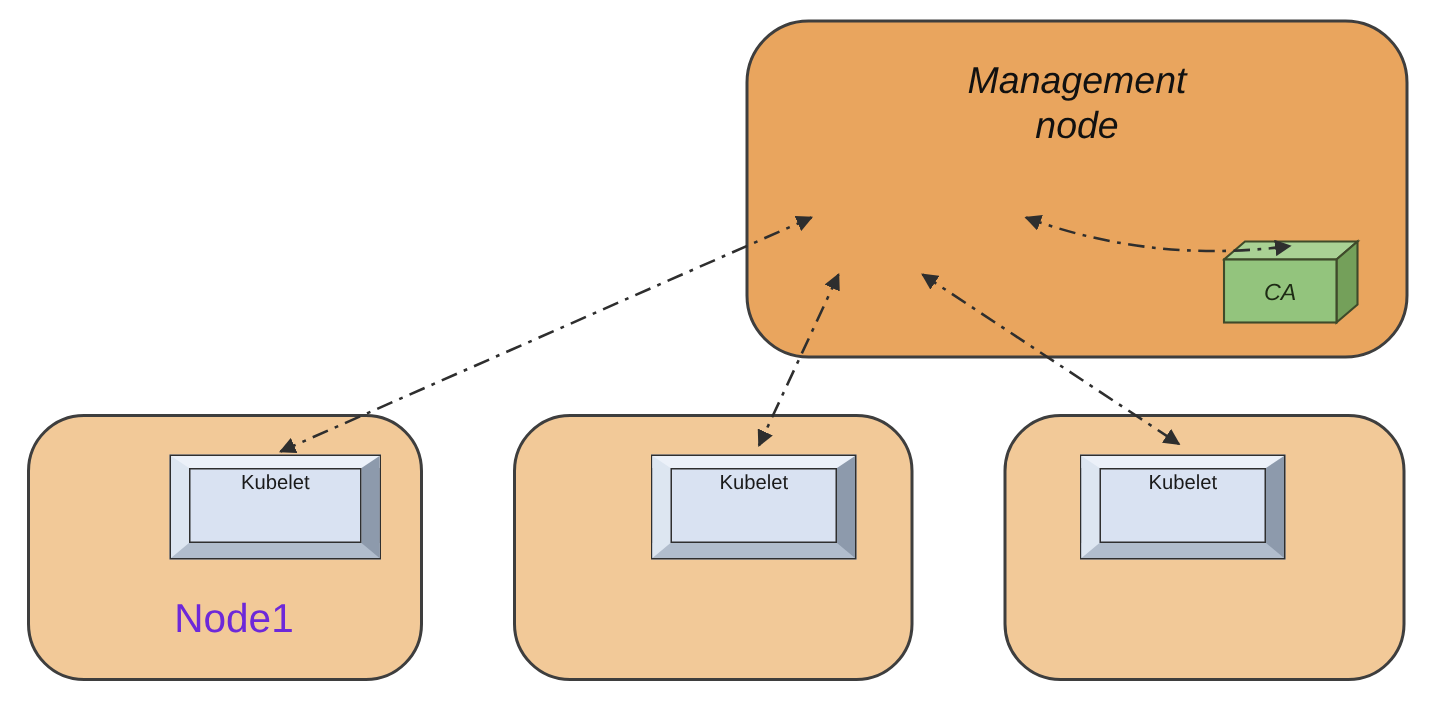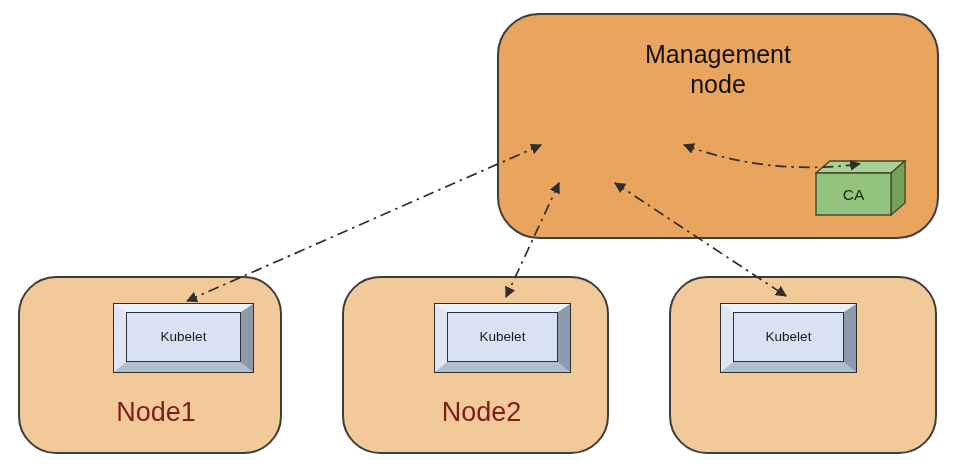--- a/index.html
+++ b/index.html
@@ -9,48 +9,48 @@
     font-family:"Liberation Sans", sans-serif; color:#141414; overflow:hidden;
   }
 
   
   .big-node {
     position:absolute; border:2px solid #3e3e3e; background:#f2c998;
     border-radius:38px;
   }
   #management-node {
     left:497px; top:13px; width:442px; height:226px;
-    background:#e9a55e; border-radius:42px;
+    background:#e9a55e; border-radius:42px;font-style:italic;
   }
   #node-1 { left:18px;  top:276px; width:264px; height:178px; }
   #node-2 { left:342px; top:276px; width:267px; height:178px; }
   #node-3 { left:669px; top:276px; width:268px; height:178px; }
 
   .mgmt-title {
     position:absolute; left:0; right:0; top:24px; text-align:center;
     font-size:25px; line-height:1.2; color:#111;
   }
   .mgmt-title span { display:inline-block; width:195px; }
 
   .node-label {
     position:absolute; left:12px; right:0; bottom:24px; text-align:center;
-    font-size:27px; color:#7f1d1d;
+    font-size:27px; color:#6d28d9;
   }
 
   
   .frame3d { position:absolute; border:1.6px solid #2f2f2f; background:#d9e2f2; }
   .frame3d .bevel {
     position:absolute; inset:0; border-style:solid;
     border-width:8px 12px 10px 12px;
     border-color:#ecf1f9 #8d9aac #b1bdcd #dde6f1;
   }
   .frame3d .inner {
     position:absolute; left:12px; right:12px; top:8px; bottom:10px;
     border:1.2px solid #2f2f2f; background:#d9e2f2;
-    display:flex; align-items:center;
+    display:flex; align-items:flex-start;
   }
   .frame3d .inner.center { justify-content:center; }
   .frame3d .box-label { font-size:13.5px; line-height:1.35; color:#1a1a1a; }
   #kubelet-box-1  { left:93px;  top:25px;  width:141px; height:70px; }
   #kubelet-box-2  { left:90px;  top:25px;  width:137px; height:70px; }
   #kubelet-box-3  { left:49px;  top:25px;  width:137px; height:70px; }
 
   
   #ca-box { position:absolute; left:316px; top:144px; width:96px; height:58px; }
 
@@ -89,21 +89,20 @@
     <div class="node-label">Node1</div>
   </div>
 
   <div id="node-2" class="big-node">
     <div id="kubelet-box-2" class="frame3d">
       <div class="bevel"></div>
       <div class="inner center">
         <div class="box-label">Kubelet</div>
       </div>
     </div>
-    <div class="node-label">Node2</div>
   </div>
 
   <div id="node-3" class="big-node">
     <div id="kubelet-box-3" class="frame3d">
       <div class="bevel"></div>
       <div class="inner center">
         <div class="box-label">Kubelet</div>
       </div>
     </div>
   </div>

